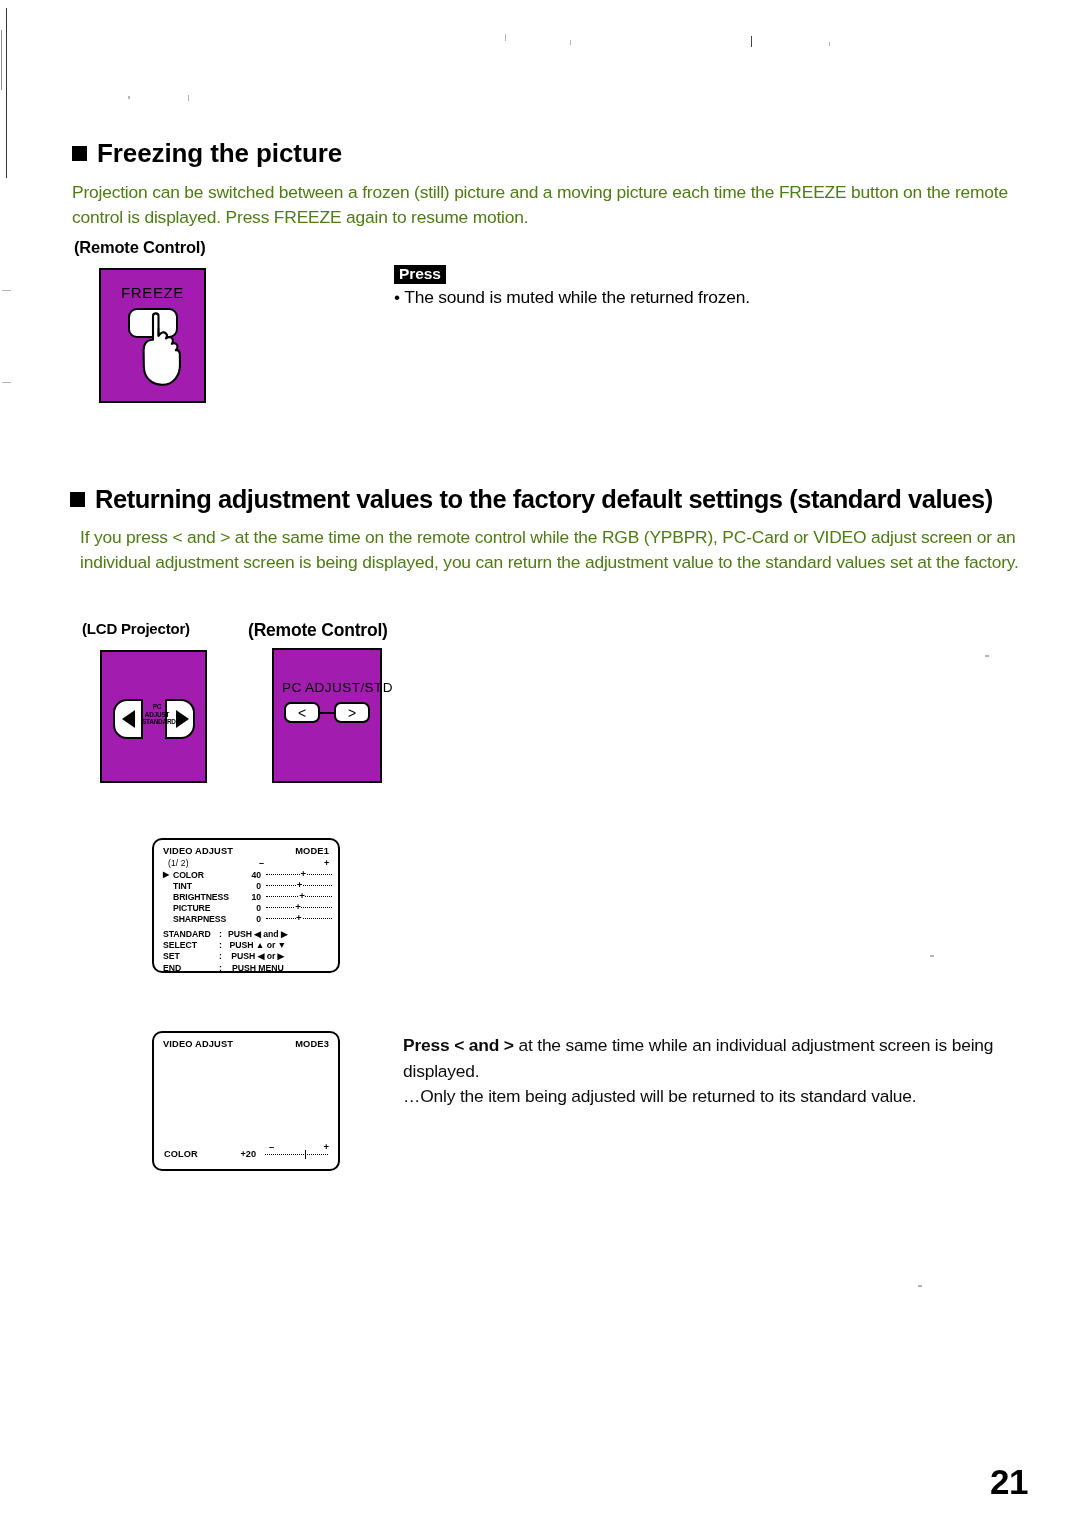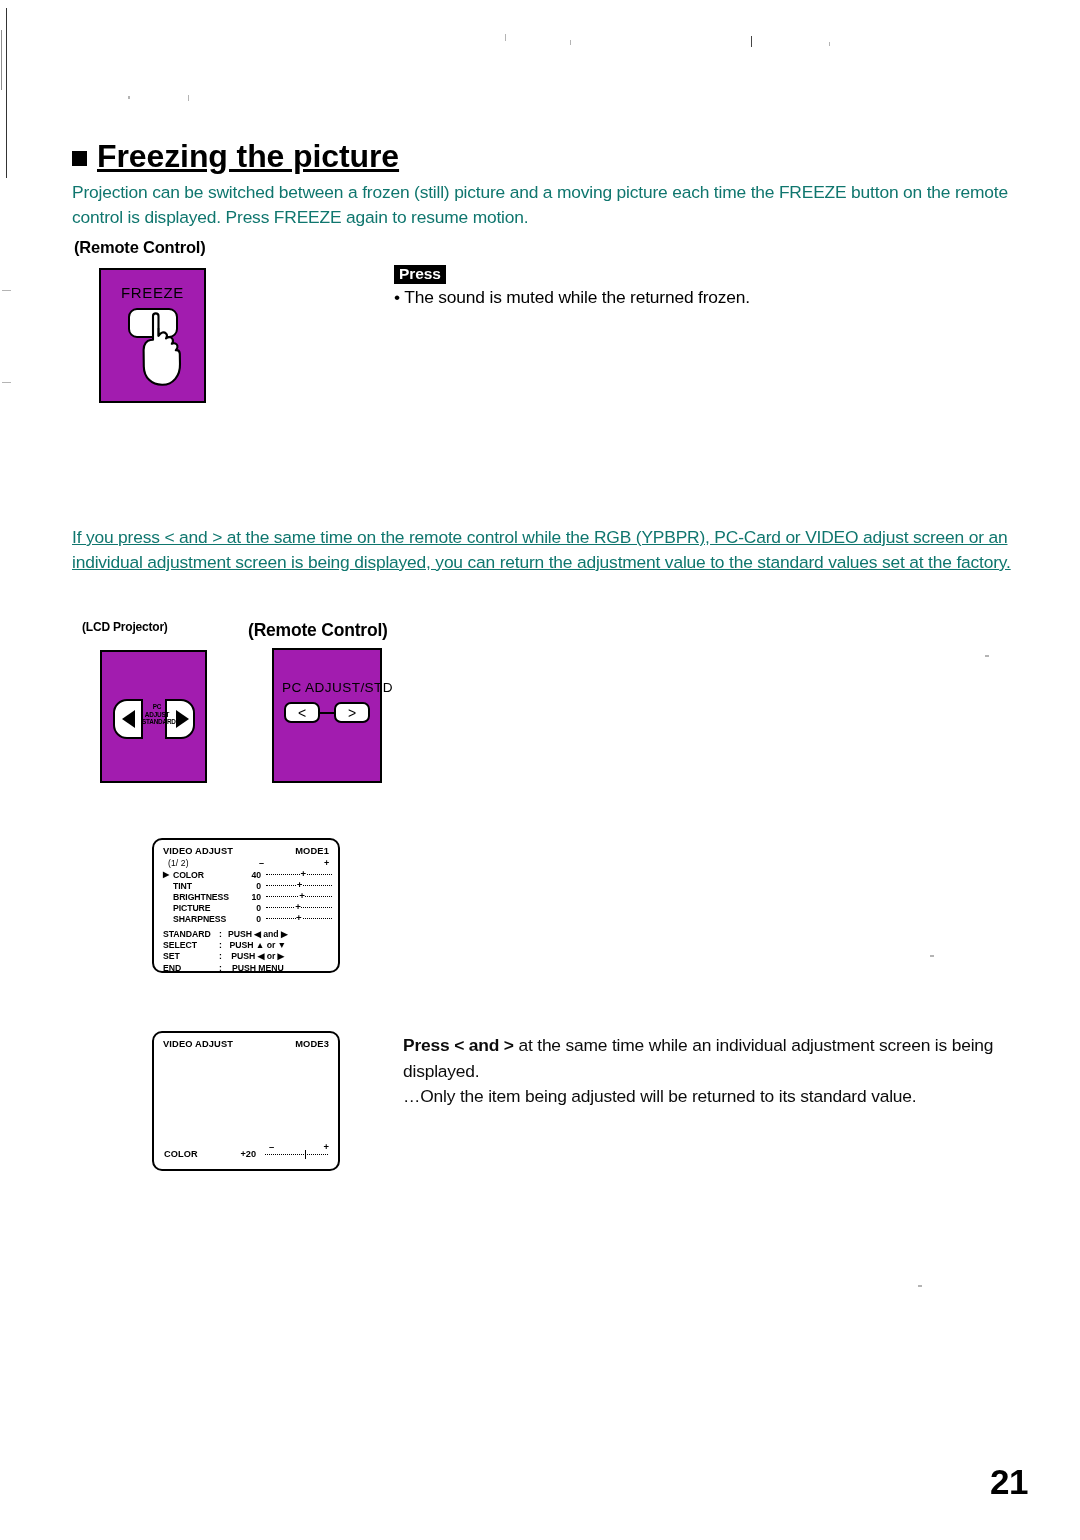--- a/index.html
+++ b/index.html
@@ -67,44 +67,44 @@
     margin-right: 10px;
     position: relative;
     top: -1px;
     flex: none;
   }
   .head-text {
     font-weight: bold;
     letter-spacing: -0.1px;
   }
   #head1 { left: 72px; top: 138px; }
-  #head1 .head-text { font-size: 32px; text-decoration: underline; }
+  #head1 .head-text { font-size: 26px; }
   #head2 { left: 70px; top: 485px; }
   #head2 .head-text { font-size: 25.5px; letter-spacing: -0.45px; }
 
   
   .body-para {
     position: absolute;
     font-size: 17.4px;
     line-height: 25px;
     letter-spacing: -0.18px;
-    color: #0f766e;
+    color: #4d7c0f;
   }
   #para1 { left: 72px; top: 180px; width: 950px; }
-  #para2 { left: 72px; top: 525px; width: 952px; text-decoration: underline; }
+  #para2 { left: 80px; top: 525px; width: 952px; }
 
   .label-bold {
     position: absolute;
     font-size: 16.5px;
     font-weight: bold;
     letter-spacing: -0.2px;
     text-align: center;
   }
   #lbl-remote1 { left: 74px; top: 238px; }
-  #lbl-lcdproj { left: 82px; top: 620px; font-size: 12px; }
+  #lbl-lcdproj { left: 82px; top: 620px; font-size: 15px; }
   #lbl-remote2 { left: 248px; top: 620px; font-size: 17.5px; }
 
   
   #note-block { position: absolute; left: 394px; top: 265px; }
   .note-badge {
     display: inline-block;
     background: #000;
     color: #fff;
     font-size: 15.5px;
     font-weight: bold;
@@ -428,20 +428,24 @@
                C50.5 115 43 107.5 42.8 96.5 L42.6 80 C42.5 74 46 70.5 49.5 70 L52 69.8 Z" fill="#ffffff" stroke="#000000" stroke-width="2.1" stroke-linejoin="round"></path>
       <path d="M57.5 58 L57.5 66" stroke="#000000" stroke-width="1.6" fill="none"></path>
     </svg>
   </div>
 
   <div id="note-block">
     <span class="note-badge">Press</span>
     <div class="note-line">• The sound is muted while the returned frozen.</div>
   </div>
 
+  <div class="section-head" id="head2">
+    <span class="head-square"></span>
+    <span class="head-text">Returning adjustment values to the factory default settings (standard values)</span>
+  </div>
 
   <div class="body-para" id="para2">If you press &lt; and &gt; at the same time on the remote control while the RGB (YPBPR), PC-Card or VIDEO adjust screen or an individual adjustment screen is being displayed, you can return the adjustment value to the standard values set at the factory.</div>
 
   <div class="label-bold" id="lbl-lcdproj">(LCD Projector)</div>
   <div class="label-bold" id="lbl-remote2">(Remote Control)</div>
 
   <div class="dia-frame" id="lcdproj-frame">
     <div class="tri-btn" id="proj-btn-left">
       <span class="tri-glyph" id="proj-tri-left"></span>
     </div>

